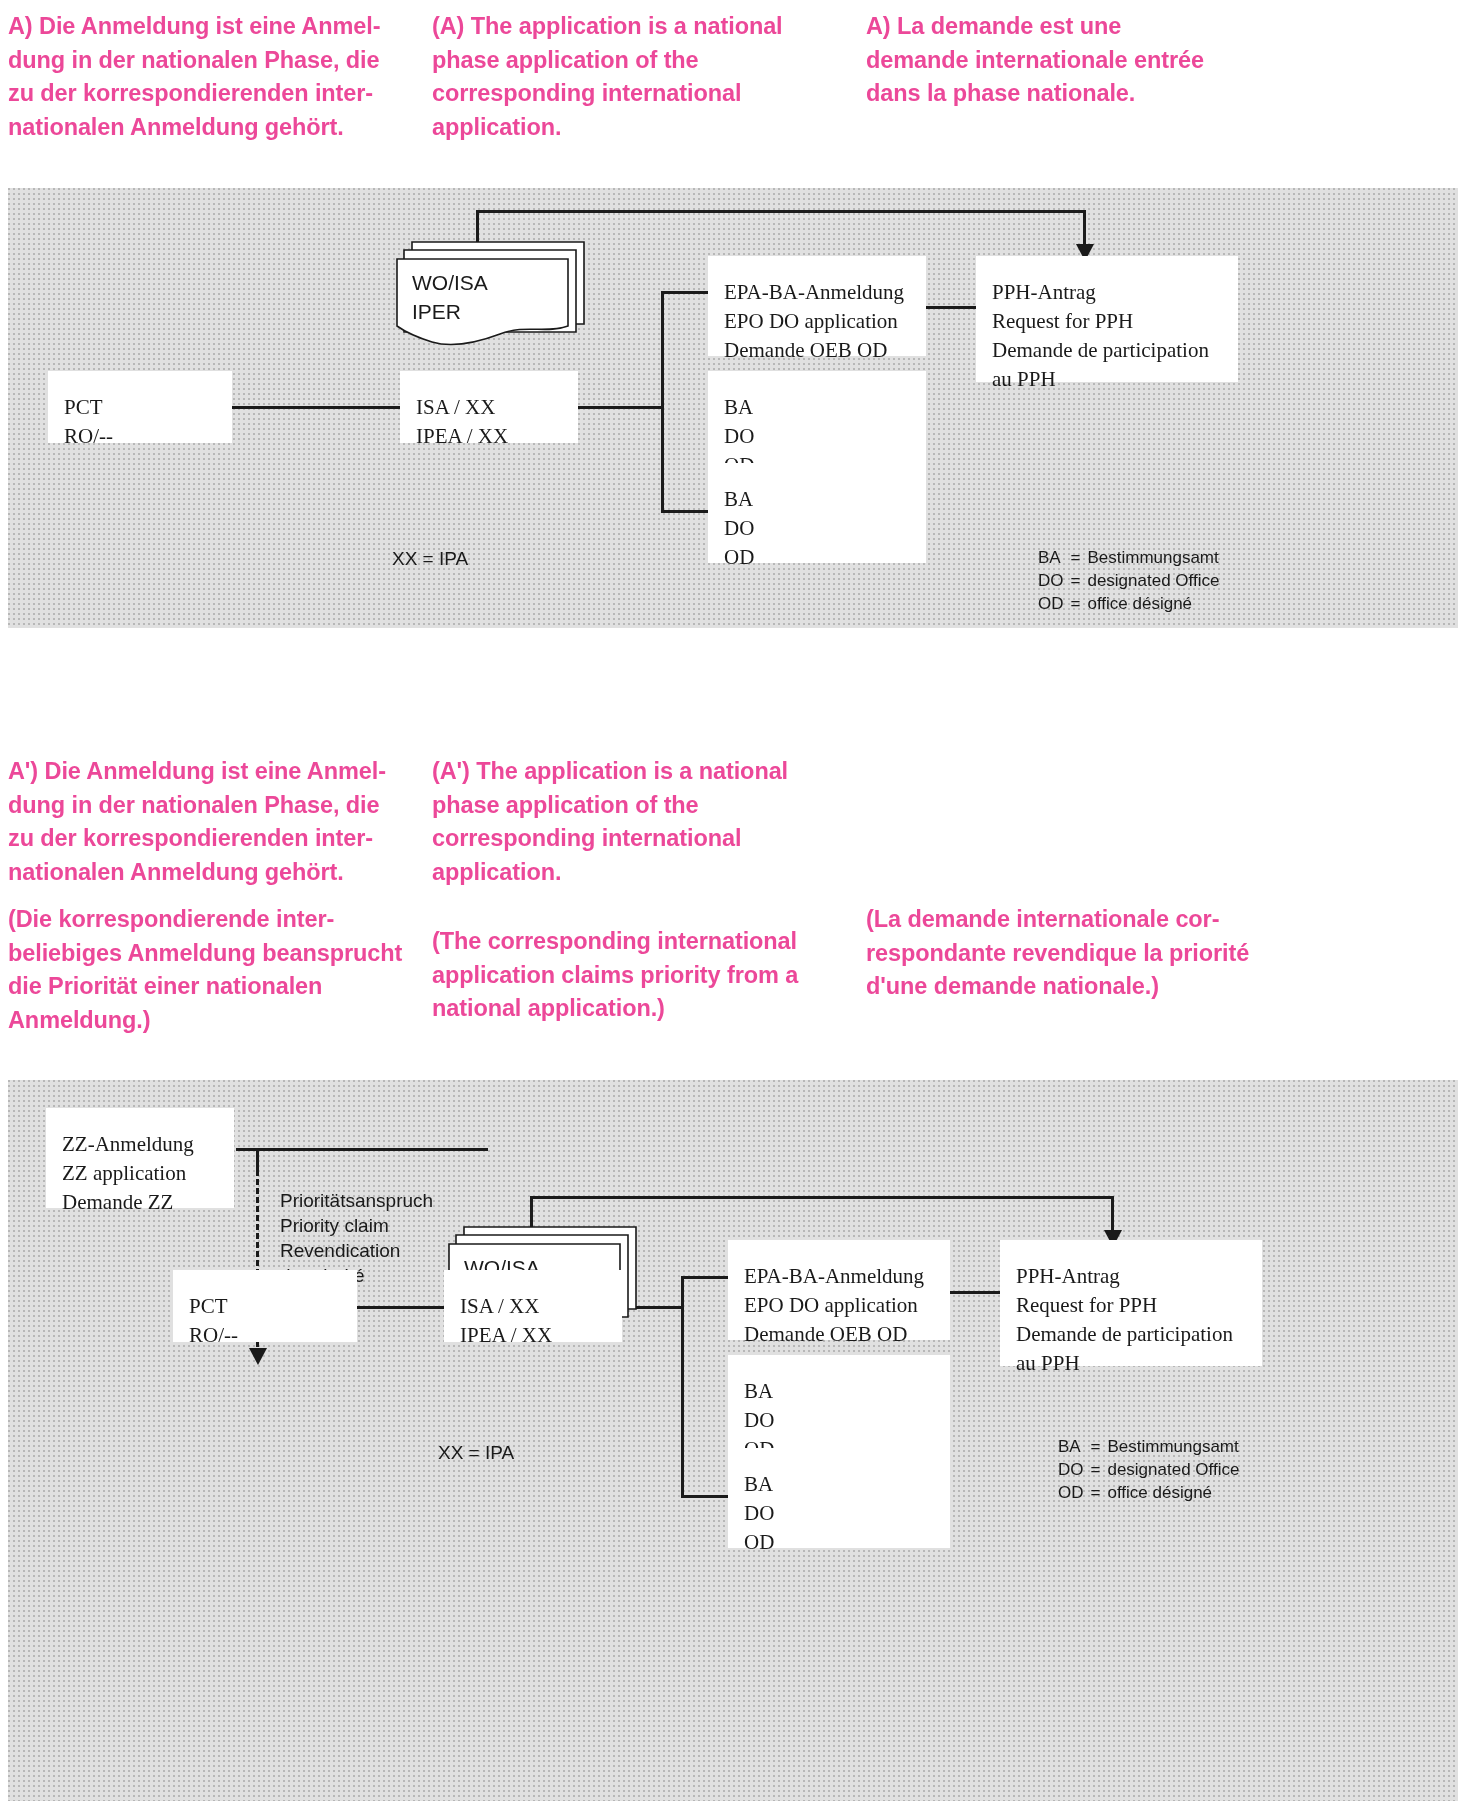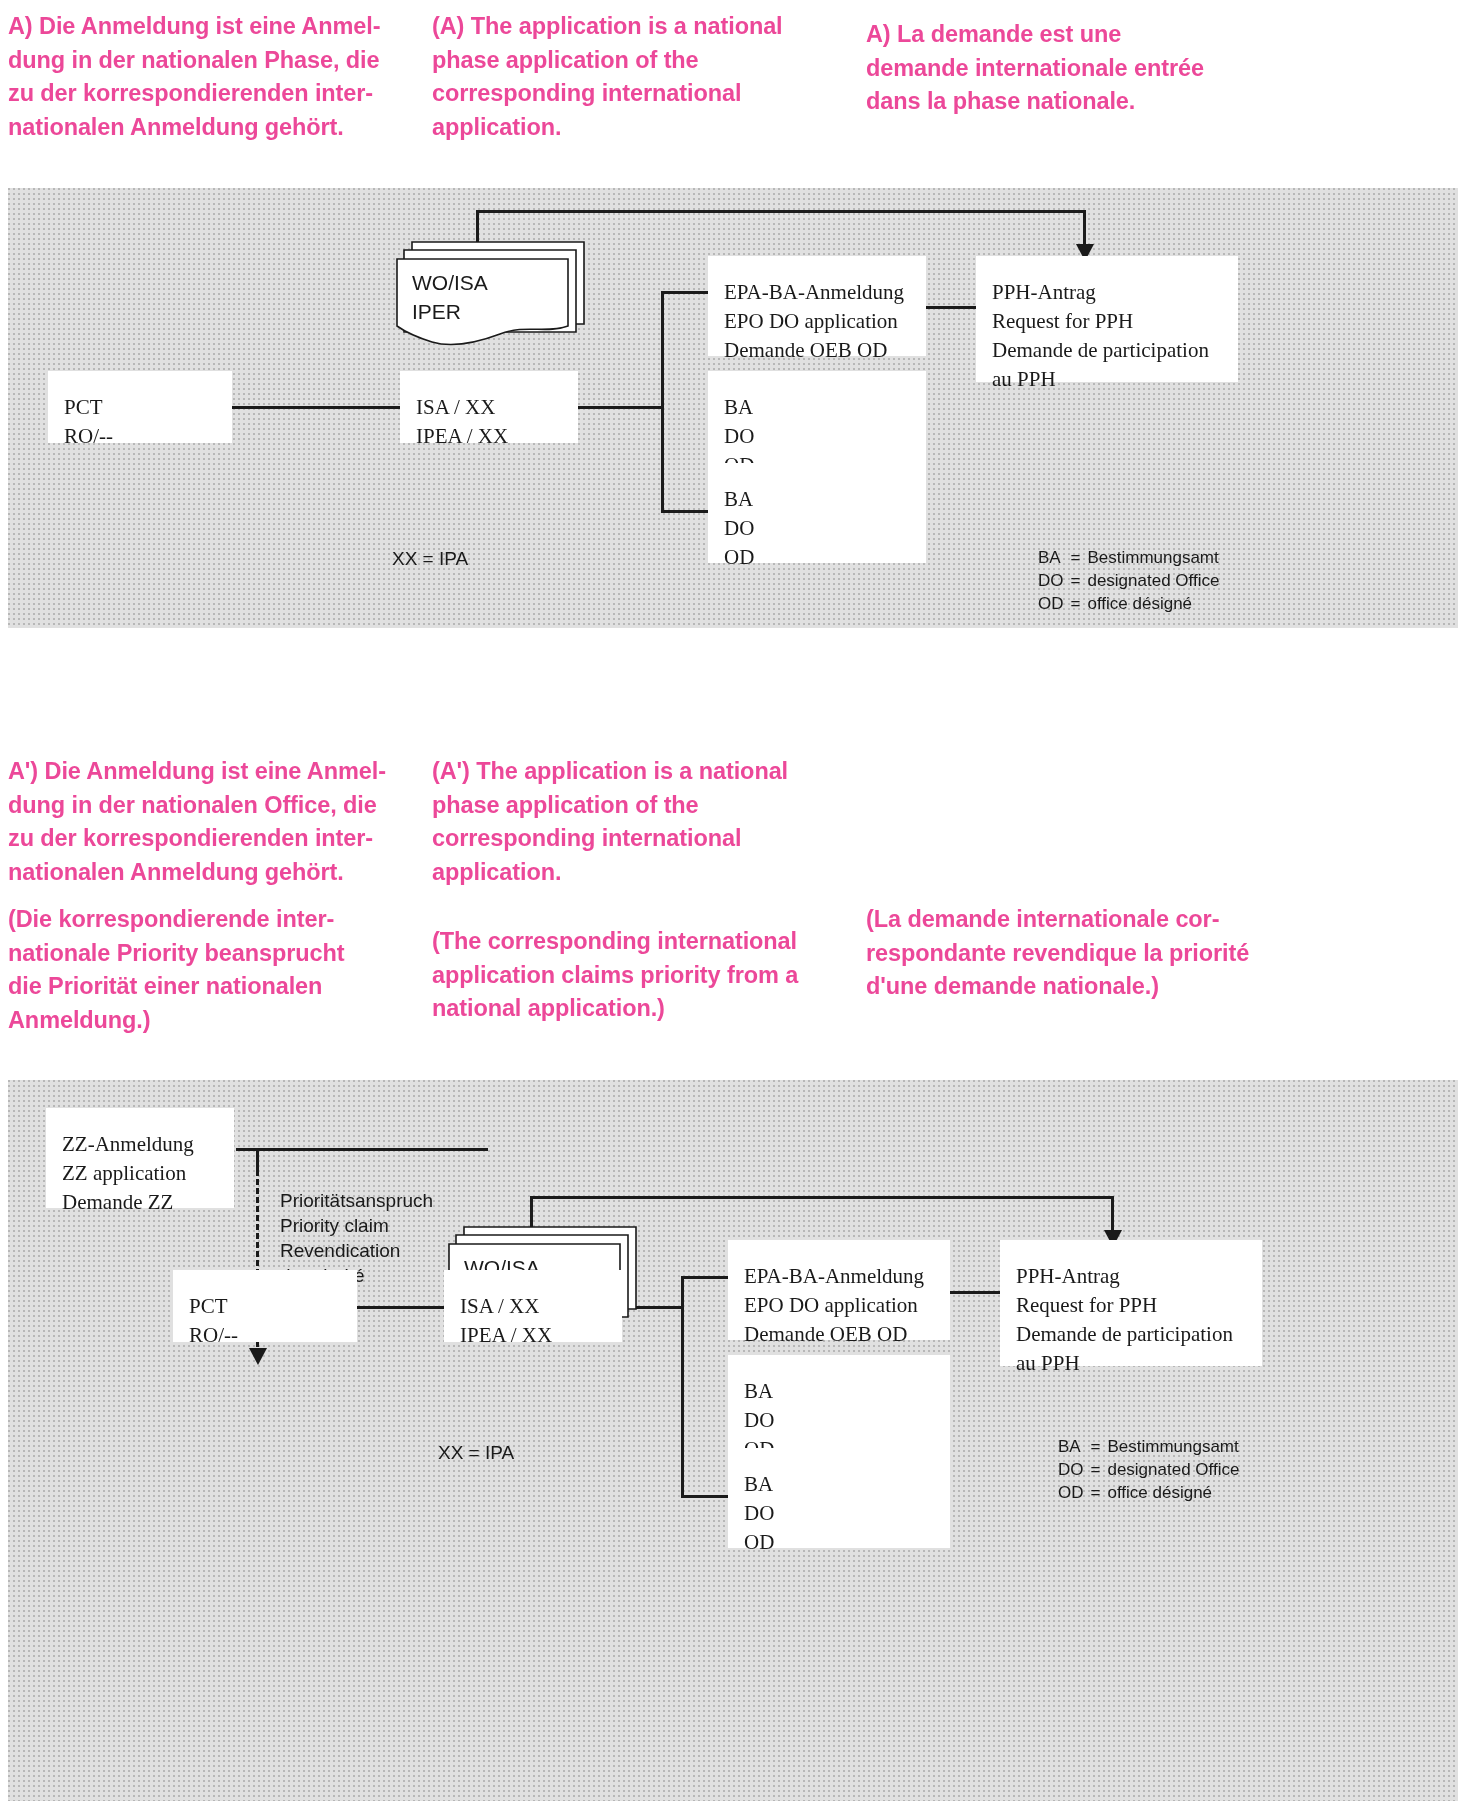--- a/index.html
+++ b/index.html
@@ -106,21 +106,21 @@
 <div class="page">
 
   <div class="textblock" style="left:8px; top:10px; width:410px;">A) Die Anmeldung ist eine Anmel-
 dung in der nationalen Phase, die
 zu der korrespondierenden inter-
 nationalen Anmeldung gehört.</div>
   <div class="textblock" style="left:432px; top:10px; width:400px;">(A) The application is a national
 phase application of the
 corresponding international
 application.</div>
-  <div class="textblock" style="left:866px; top:18px; width:400px;">A) La demande est une
+  <div class="textblock" style="left:866px; top:10px; width:400px;">A) La demande est une
 demande internationale entrée
 dans la phase nationale.</div>
 
   <div class="panel" style="left:8px; top:188px; width:1450px; height:440px;">
 
     <div class="ln v" style="left:468px; top:22px; height:52px;"></div>
     <div class="ln h" style="left:468px; top:22px; width:610px;"></div>
     <div class="ln v" style="left:1075px; top:22px; height:42px;"></div>
     <div class="arrowdown" style="left:1068px; top:56px;"></div>
 
@@ -186,30 +186,30 @@
           <td class="k">OD</td>
           <td class="eq">=</td>
           <td class="v">office désigné</td>
         </tr>
       </tbody>
         </table>
     </div>
   </div>
 
   <div class="textblock" style="left:8px; top:755px; width:415px;">A') Die Anmeldung ist eine Anmel-
-dung in der nationalen Office, die
+dung in der nationalen Phase, die
 zu der korrespondierenden inter-
 nationalen Anmeldung gehört.</div>
   <div class="textblock" style="left:432px; top:755px; width:405px;">(A') The application is a national
 phase application of the
 corresponding international
 application.</div>
 
   <div class="textblock" style="left:8px; top:903px; width:415px;">(Die korrespondierende inter-
-nationale Priority beansprucht
+beliebiges Anmeldung beansprucht
 die Priorität einer nationalen
 Anmeldung.)</div>
   <div class="textblock" style="left:432px; top:925px; width:405px;">(The corresponding international
 application claims priority from a
 national application.)</div>
   <div class="textblock" style="left:866px; top:903px; width:415px;">(La demande internationale cor-
 respondante revendique la priorité
 d'une demande nationale.)</div>
 
   <div class="panel" style="left:8px; top:1080px; width:1450px; height:861px;">

